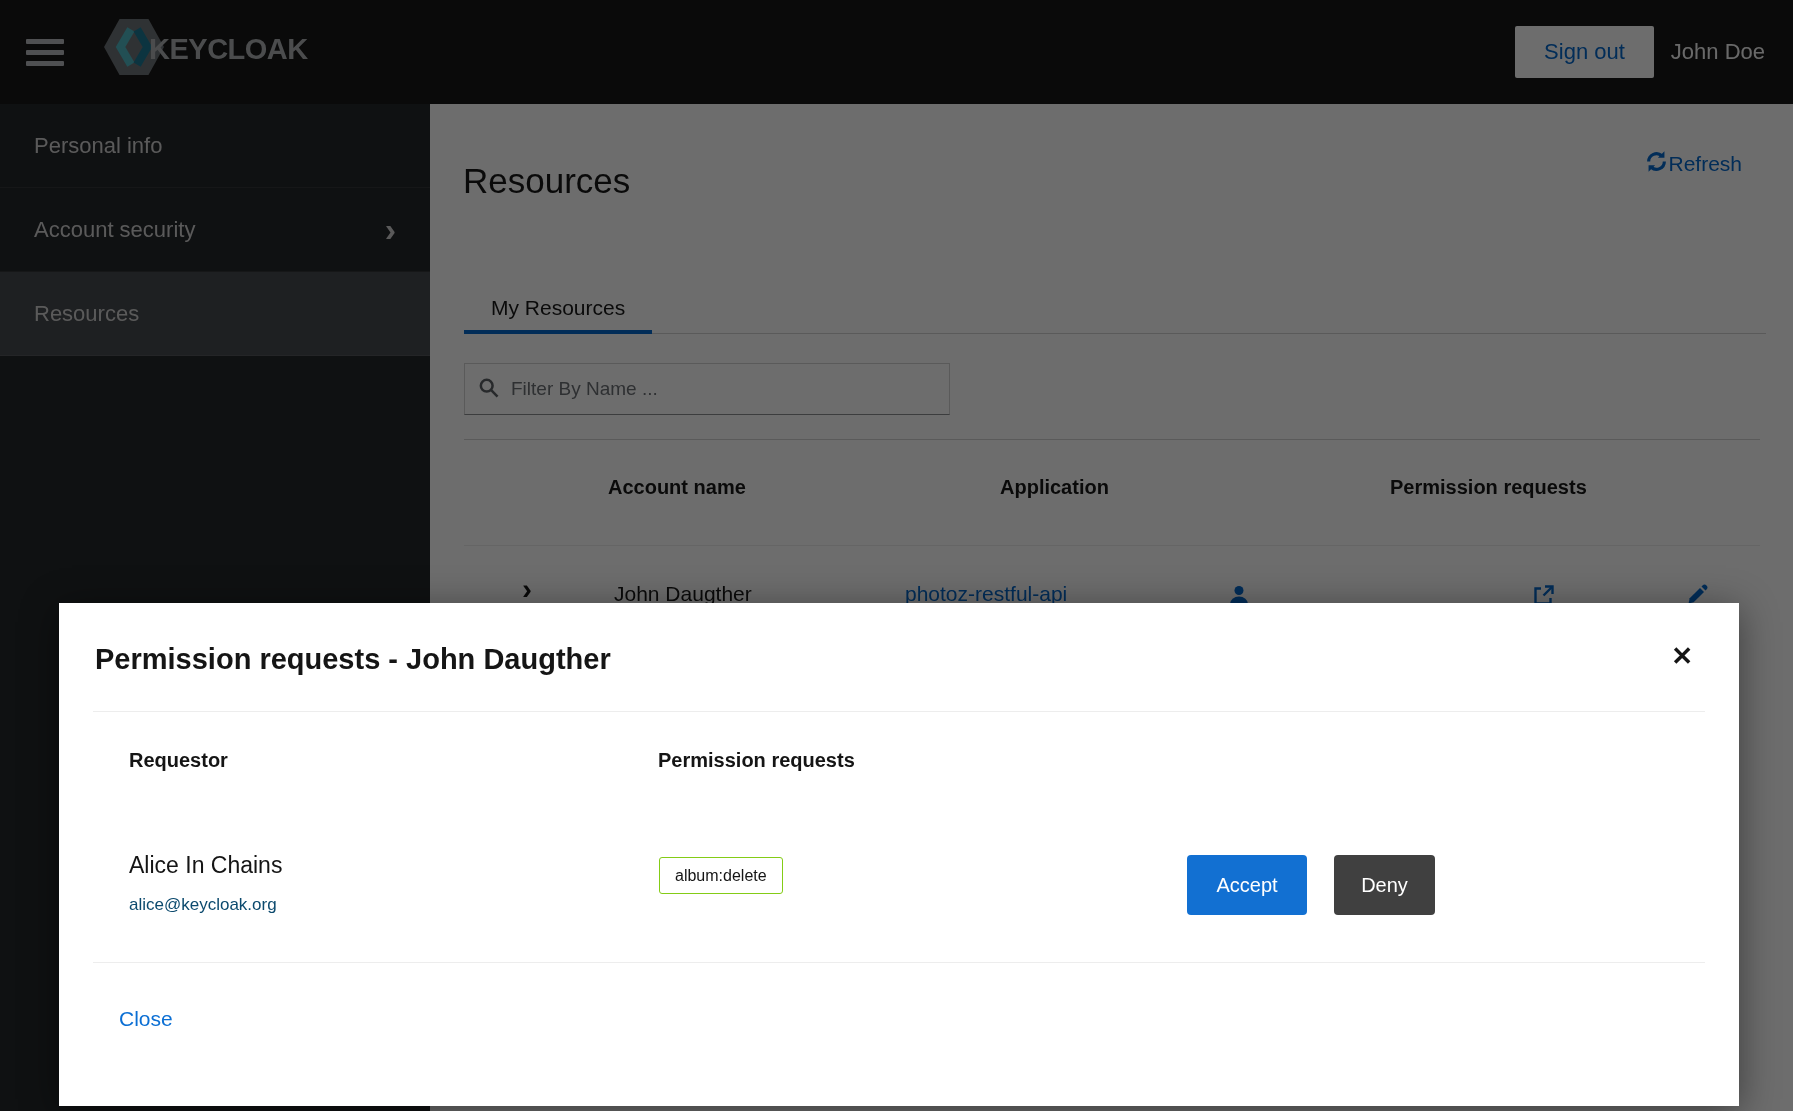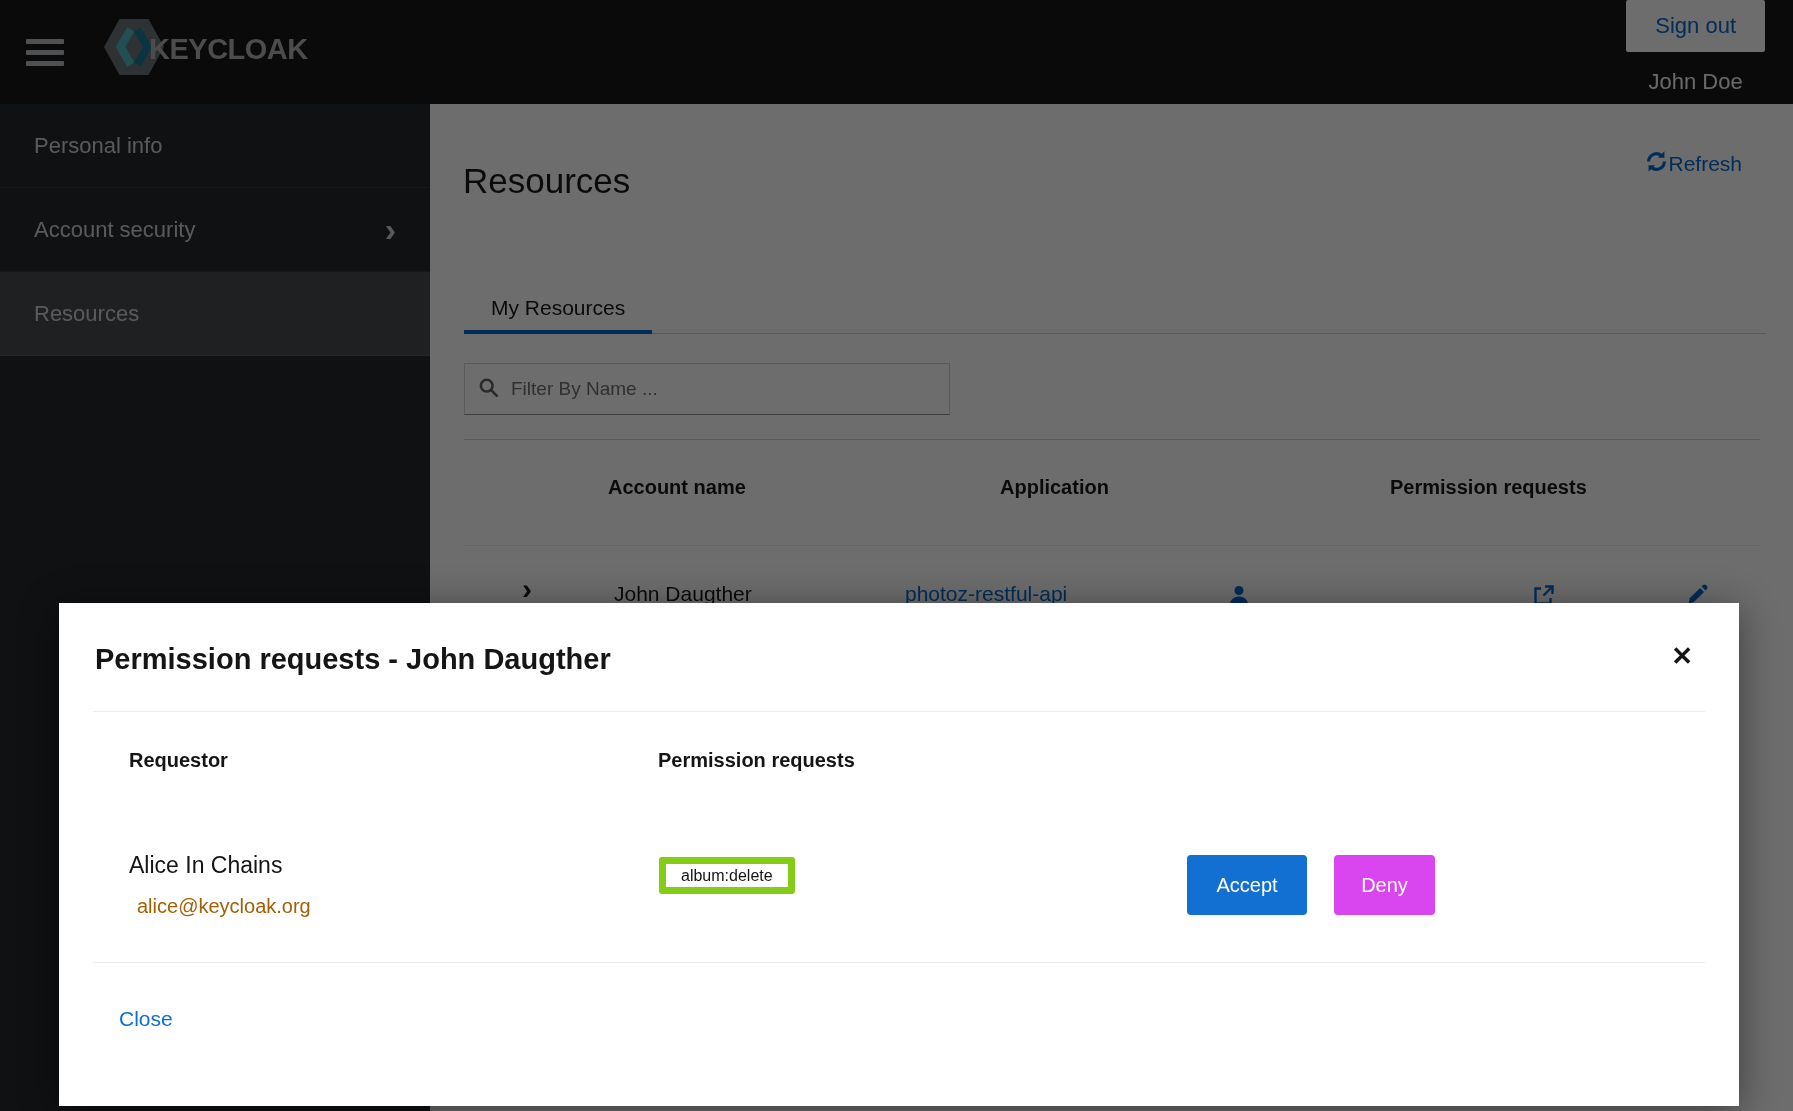--- a/index.html
+++ b/index.html
@@ -6,21 +6,21 @@
   *{box-sizing:border-box;font-family:"Liberation Sans", sans-serif;}
   #screen{position:relative;width:1793px;height:1111px;overflow:hidden;background:#fff;}
 
   
   .masthead{position:absolute;left:0;top:0;width:1793px;height:116px;background:#141414;z-index:1;}
   .hamburger{position:absolute;left:26px;top:30px;width:46px;height:44px;background:none;border:none;cursor:pointer;padding:0;}
   .hamburger .bars{display:flex;flex-direction:column;gap:6px;}
   .hamburger .bars i{display:block;width:38px;height:5px;background:#b8bbbe;border-radius:1px;}
   .brand{position:absolute;left:103px;top:14px;display:flex;align-items:center;cursor:pointer;text-decoration:none;}
   .brand-text{font-size:29px;font-weight:700;letter-spacing:-0.5px;color:#aeb1b4;margin-left:-16px;}
-  .mast-right{position:absolute;right:28px;top:0;height:104px;display:flex;align-items:center;gap:17px;flex-direction:column;}
+  .mast-right{position:absolute;right:28px;top:0;height:104px;display:flex;align-items:center;gap:17px;}
   .signout{height:52px;padding:0 29px;background:#fff;color:#0066cc;font-size:22px;border:none;border-radius:2px;cursor:pointer;}
   .username{color:#f5f5f5;font-size:22px;}
 
   
   .sidebar{position:absolute;left:0;top:104px;width:430px;bottom:0;background:#212427;z-index:1;}
   .nav-item{height:84px;display:flex;align-items:center;padding:0 34px;color:#d2d2d2;font-size:22px;border-bottom:1px solid rgba(255,255,255,0.07);cursor:pointer;}
   .nav-item.active{background:#44484c;}
   .nav-chev{margin-left:auto;font-size:34px;font-weight:700;line-height:0.8;color:#d2d2d2;}
 
   
@@ -49,25 +49,25 @@
 
   
   .modal{position:absolute;left:59px;top:603px;width:1680px;height:503px;background:#fff;z-index:60;box-shadow:0 6px 36px rgba(0,0,0,0.45);}
   .modal-title{position:absolute;left:36px;top:40px;font-size:29px;font-weight:700;color:#151515;}
   .modal-close{position:absolute;right:46px;top:40px;font-size:26px;font-weight:700;color:#151515;background:none;border:none;cursor:pointer;padding:0;line-height:1;}
   .m-rule{position:absolute;left:34px;right:34px;height:1px;background:#ededed;}
   .m-rule.r1{top:108px;} .m-rule.r2{top:359px;}
   .m-col{position:absolute;top:146px;font-size:20px;font-weight:700;color:#151515;}
   .m-col.requestor{left:70px;} .m-col.perm{left:599px;}
   .m-name{position:absolute;left:70px;top:249px;font-size:23px;color:#151515;}
-  .m-email{position:absolute;left:70px;top:292px;font-size:20px;color:#a16207;margin-left:8px;}
-  .m-chip{position:absolute;left:600px;top:254px;height:37px;padding:0 15px;display:inline-flex;align-items:center;border:7px solid #84cc16;border-radius:3px;font-size:16px;color:#151515;background:#fff;}
+  .m-email{position:absolute;left:70px;top:292px;font-size:17px;color:#0c4a6e;}
+  .m-chip{position:absolute;left:600px;top:254px;height:37px;padding:0 15px;display:inline-flex;align-items:center;border:1px solid #84cc16;border-radius:3px;font-size:16px;color:#151515;background:#fff;}
   .m-btn{position:absolute;top:252px;height:60px;border:none;border-radius:4px;color:#fff;font-size:20px;cursor:pointer;}
   .m-accept{left:1128px;width:120px;background:#1270d2;}
-  .m-deny{left:1275px;width:101px;background:#d946ef;}
+  .m-deny{left:1275px;width:101px;background:#404040;}
   .m-close-link{position:absolute;left:60px;top:404px;font-size:21px;color:#0b6fd4;background:none;border:none;cursor:pointer;padding:0;}
 </style>
 </head>
 <body>
 
 <div id="screen">
 
   <header class="masthead">
     <button class="hamburger">
       <span class="bars">

